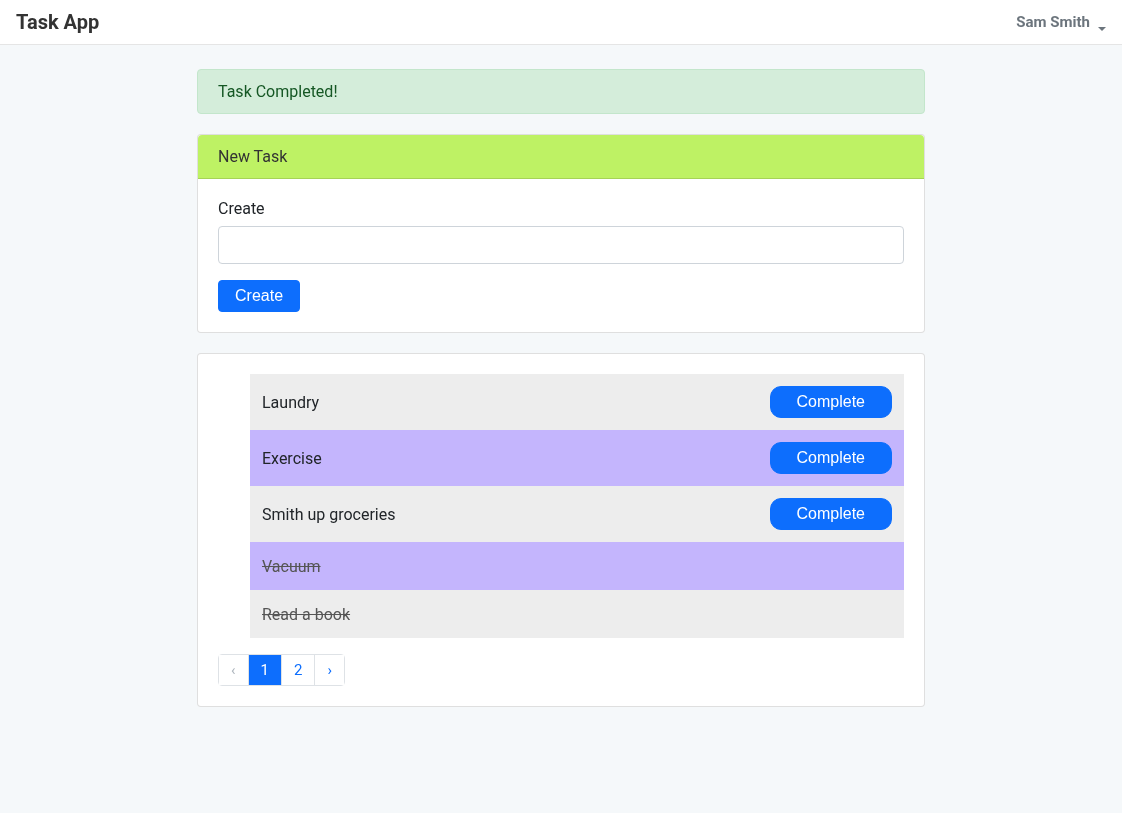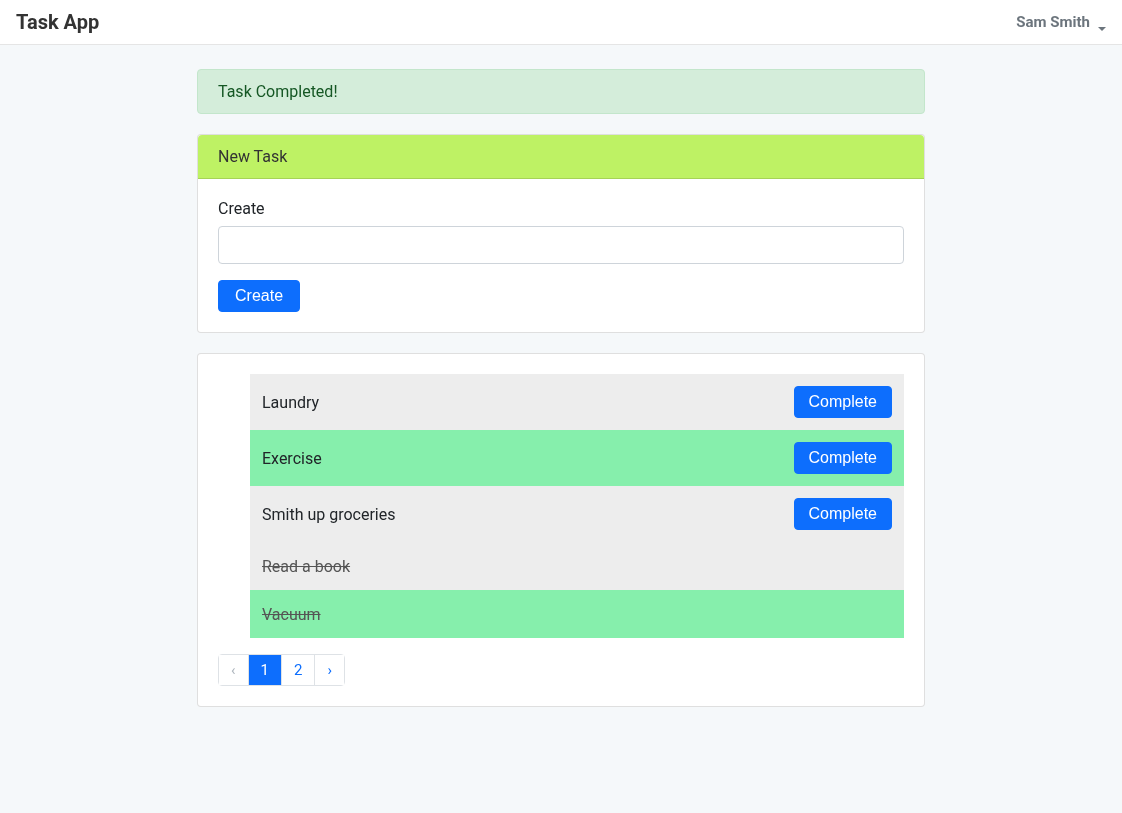--- a/index.html
+++ b/index.html
@@ -107,41 +107,41 @@
       padding: 6px 16px;
       font-size: 16px;
       cursor: pointer;
       margin-top: 16px;
     }
     .btn-primary-sm {
       display: inline-block;
       background: #0d6efd;
       color: #fff;
       border: 1px solid #0d6efd;
-      border-radius: 4px;
-      padding: 6px 14px;
+      border-radius: 11px;
+      padding: 6px 26px;
       font-size: 16px;
       cursor: pointer;
     }
     .task-list {
       list-style: none;
     }
     .task-item {
       display: flex;
       align-items: center;
       justify-content: space-between;
       padding: 12px 12px;
       min-height: 48px;
       margin-left: 32px;
     }
     .task-item.odd {
       background: #ededed;
     }
     .task-item.even {
-      background: #86efac;
+      background: #c4b5fd;
     }
     .task-title {
       font-size: 16px;
       color: #212529;
     }
     .task-title.completed {
       text-decoration: line-through;
       color: #555;
     }
     .pagination {
@@ -214,25 +214,25 @@
               <button class="btn-primary-sm">Complete</button>
             </li>
             <li class="task-item even">
               <span class="task-title">Exercise</span>
               <button class="btn-primary-sm">Complete</button>
             </li>
             <li class="task-item odd">
               <span class="task-title">Smith up groceries</span>
               <button class="btn-primary-sm">Complete</button>
             </li>
+            <li class="task-item even">
+              <span class="task-title completed">Vacuum</span>
+            </li>
             <li class="task-item odd">
               <span class="task-title completed">Read a book</span>
-            </li>
-            <li class="task-item even">
-              <span class="task-title completed">Vacuum</span>
             </li>
           </ul>
         <ul class="pagination" id="pagination">
             <li class="page-item disabled">
               <span class="page-link">‹</span>
             </li>
             <li class="page-item active">
               <span class="page-link">1</span>
             </li>
             <li class="page-item">

